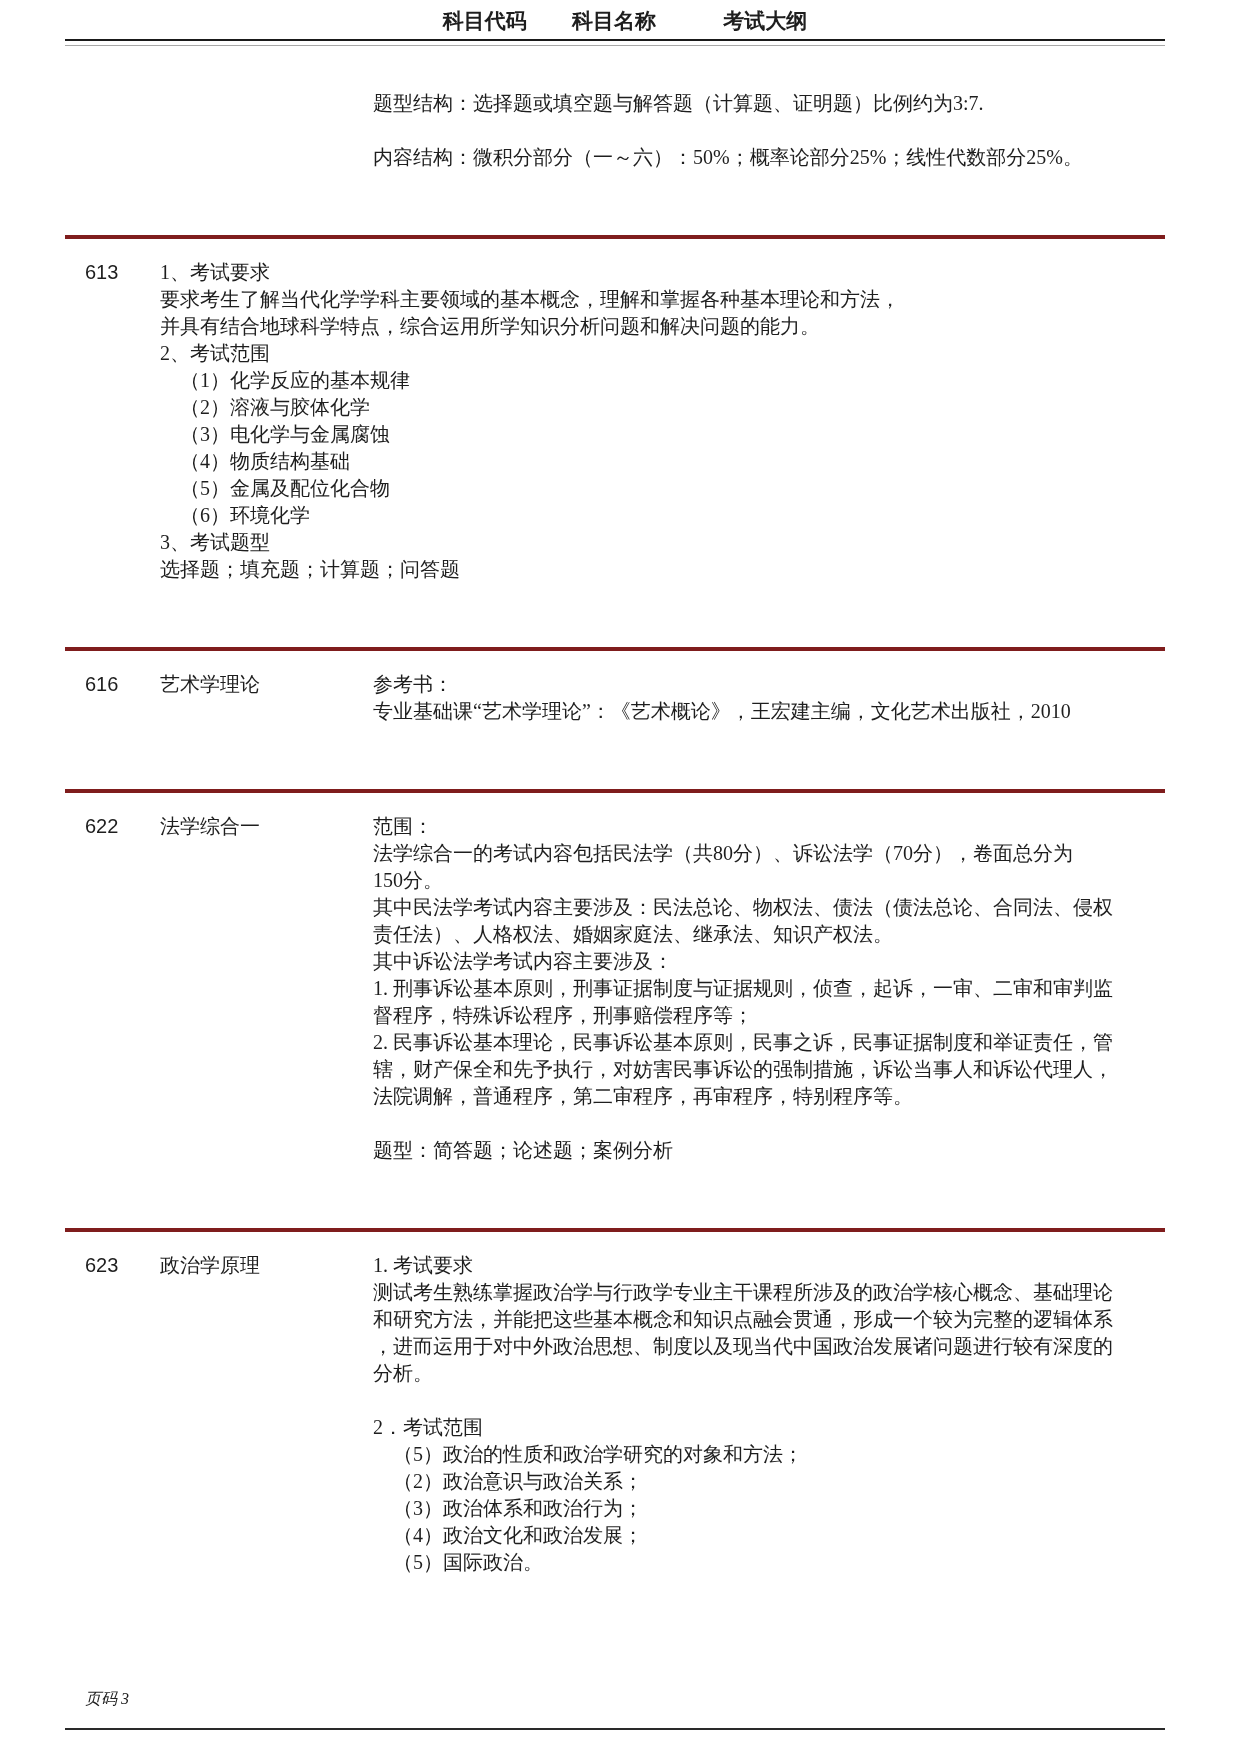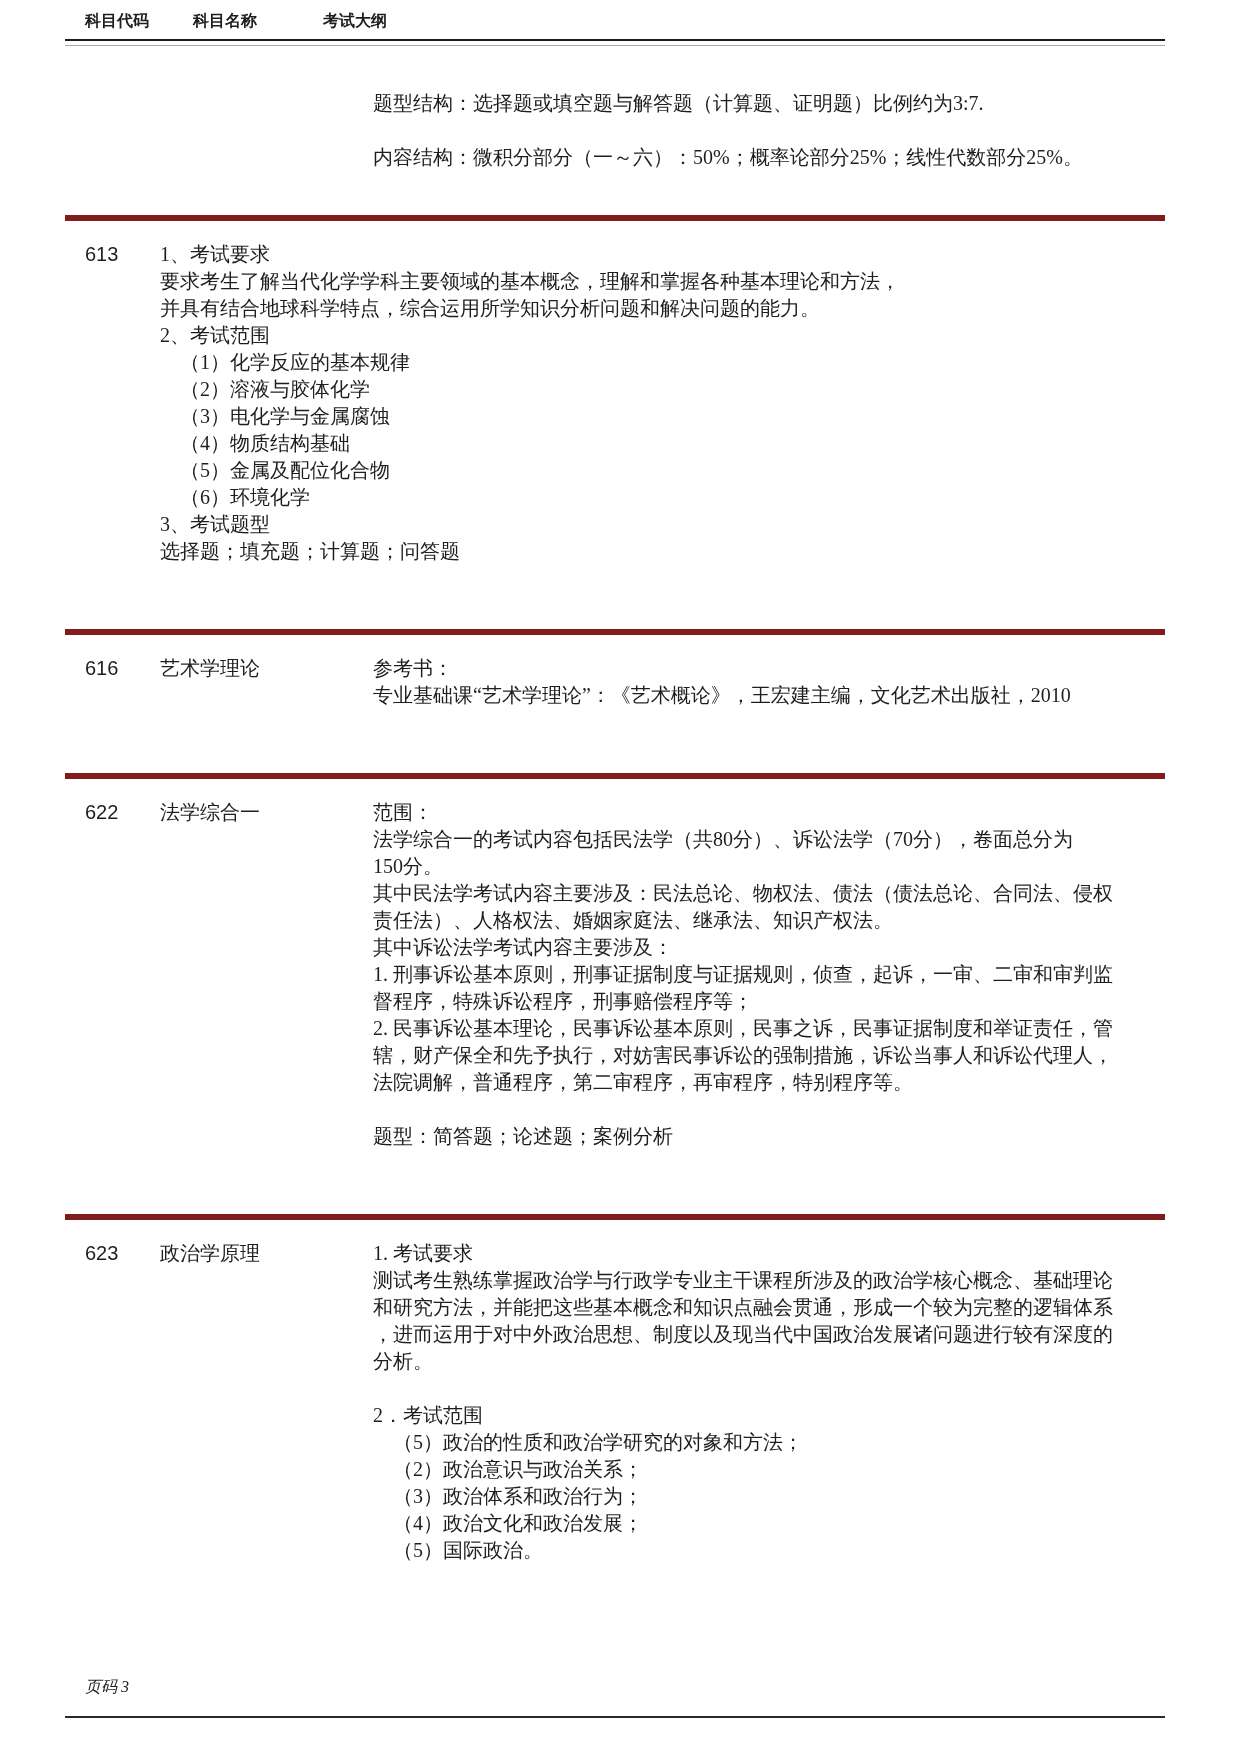--- a/index.html
+++ b/index.html
@@ -7,39 +7,39 @@
     width: 1240px;
     height: 1754px;
     background: #ffffff;
     color: #1e1e1e;
     font-family: "Liberation Serif", "DejaVu Serif", serif;
     overflow: hidden;
   }
   .page { padding: 8px 75px 0 65px; box-sizing: border-box; }
 
   
-  .thead { padding-left: 20px; font-weight: bold; font-size: 16px; line-height: 26px; }
+  .thead { padding-left: 20px; font-weight: bold; font-size: 21px; line-height: 26px; text-align: center; }
   .thead span { display: inline-block; }
   .col-code { margin-right: 40px; }
   .col-name { margin-right: 62px; }
   .header-rule {
     margin-top: 5px;
     height: 4px;
     border-top: 2px solid #1a1a1a;
     border-bottom: 1px solid #a8a8a8;
   }
 
   
   .row {
     display: grid;
     grid-template-columns: 95px 213px 1fr;
     padding: 20px 0 64px 0;
-    border-top: 6px solid #7f1d1d;
+    border-top: 4px solid #7f1d1d;
   }
-  .row:first-child { border-top: none; padding-top: 44px; padding-bottom: 44px; }
+  .row:first-child { border-top: none; padding-top: 44px; padding-bottom: 64px; }
   .cell { font-size: 20px; line-height: 27px; }
   .code {
     padding-left: 20px;
     font-family: "Liberation Sans", "DejaVu Sans", sans-serif;
   }
   .line { min-height: 27px; white-space: pre; }
 
   
   .pagenum {
     margin-top: 45px;

